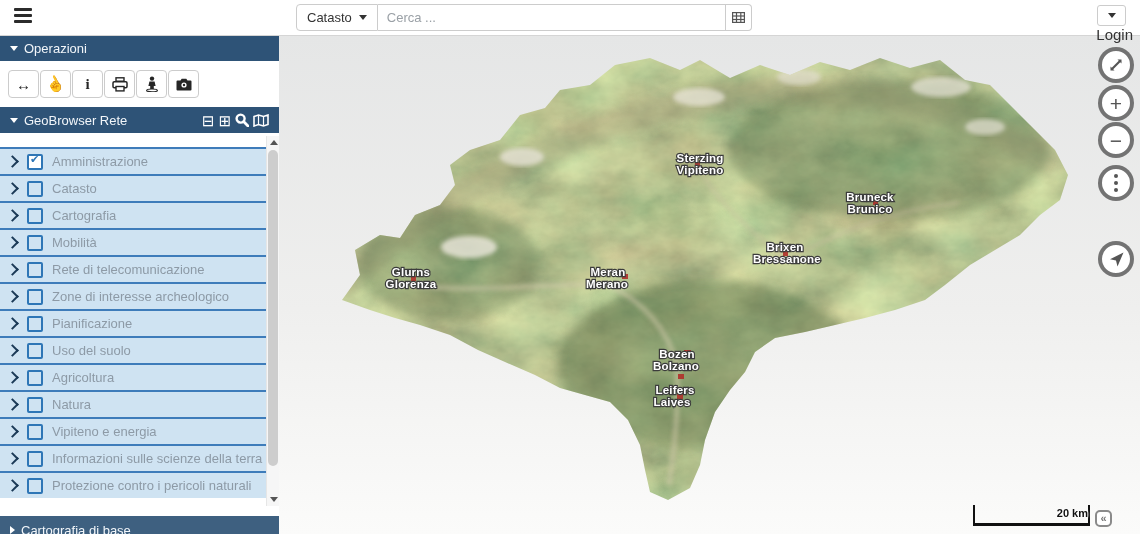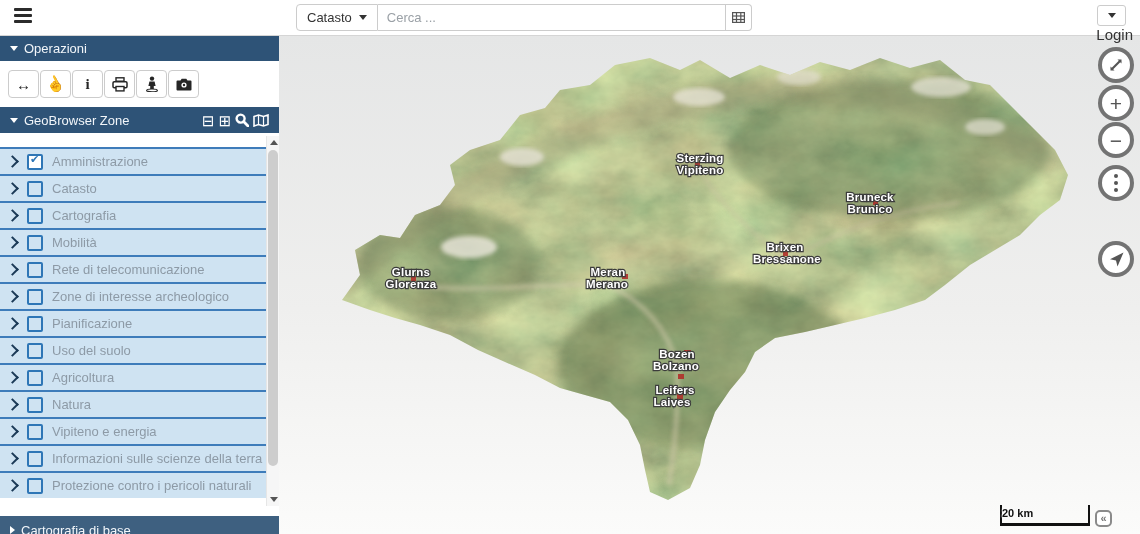--- a/index.html
+++ b/index.html
@@ -72,21 +72,21 @@
   .map-controls{position:absolute;right:6px;top:12px;display:flex;flex-direction:column;align-items:center;}
   .round-btn{width:36px;height:36px;box-sizing:border-box;border:4px solid rgba(96,96,96,0.88);border-radius:50%;
     background:#fff;color:#555;display:flex;align-items:center;justify-content:center;cursor:pointer;}
   .round-btn.zin{margin-top:2px;font-size:21px;line-height:1;}
   .round-btn.zout{margin-top:1px;font-size:21px;line-height:1;}
   .round-btn.more{margin-top:7px;flex-direction:column;gap:3px;}
   .round-btn.more i{width:4px;height:4px;border-radius:50%;background:#555;}
   .round-btn.loc{margin-top:40px;}
   .scalebar{position:absolute;right:50px;bottom:8px;width:86px;height:18px;
     border-left:2px solid #111;border-right:2px solid #111;border-bottom:3px solid #111;
-    display:flex;align-items:center;justify-content:flex-start;}
+    display:flex;align-items:center;justify-content:flex-end;padding-left:27px;}
   .scalebar span{font-size:11px;font-weight:bold;color:#111;
     text-shadow:0 0 2px #fff,0 0 2px #fff,0 0 3px #fff;margin-bottom:2px;}
   .attr-btn{position:absolute;right:28px;bottom:7px;width:17px;height:17px;box-sizing:border-box;
     border:2px solid #8a8a8a;border-radius:5px;background:rgba(255,255,255,.9);color:#777;
     font-size:11px;font-weight:bold;line-height:12px;text-align:center;cursor:pointer;}
   .place-label{font-size:11.5px;font-weight:bold;fill:#fff;stroke:#3c3c3c;stroke-width:2.4px;
     paint-order:stroke;text-anchor:middle;font-family:"Liberation Sans",sans-serif;letter-spacing:.2px;}
 </style>
 </head>
 <body>
@@ -156,21 +156,21 @@
       <svg width="16" height="13" viewBox="0 0 16 13">
         <path d="M1.5 2.5 h3 l1.2-1.7 h4.6 l1.2 1.7 h3 a1 1 0 0 1 1 1 v8 a1 1 0 0 1 -1 1 h-13 a1 1 0 0 1 -1-1 v-8 a1 1 0 0 1 1-1 z" fill="#262626"></path>
         <circle cx="8" cy="7" r="2.6" fill="#fff"></circle>
         <circle cx="8" cy="7" r="1.2" fill="#262626"></circle>
       </svg>
     </div>
   </div>
 
   <div class="panel-header">
     <i class="tri-down"></i>
-    <span>GeoBrowser Zone</span>
+    <span>GeoBrowser Rete</span>
     <span class="hdr-icons">
       <span class="uni">⊟</span>
       <span class="uni">⊞</span>
       <svg width="14" height="14" viewBox="0 0 14 14">
         <circle cx="5.6" cy="5.6" r="4" fill="none" stroke="#fff" stroke-width="2.4"></circle>
         <line x1="8.8" y1="8.8" x2="13" y2="13" stroke="#fff" stroke-width="2.8" stroke-linecap="round"></line>
       </svg>
       <svg width="16" height="13" viewBox="0 0 16 13">
         <path d="M1 2.5 L5.5 1 L10.5 2.5 L15 1 V10.5 L10.5 12 L5.5 10.5 L1 12 Z" fill="none" stroke="#fff" stroke-width="1.6"></path>
         <line x1="5.5" y1="1" x2="5.5" y2="10.5" stroke="#fff" stroke-width="1.2"></line>

